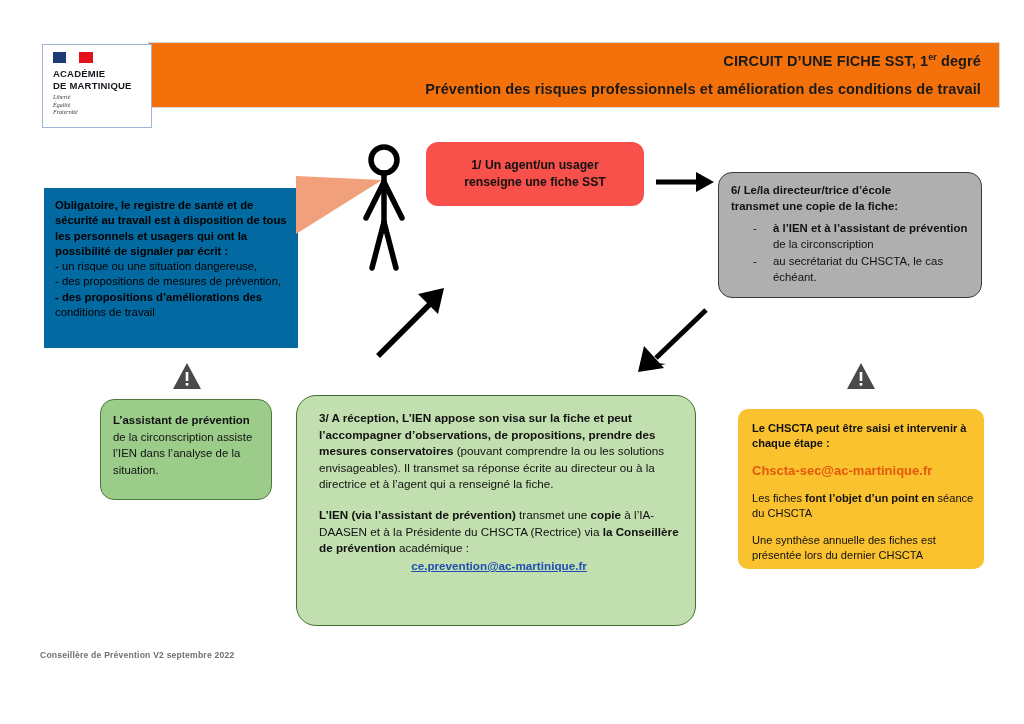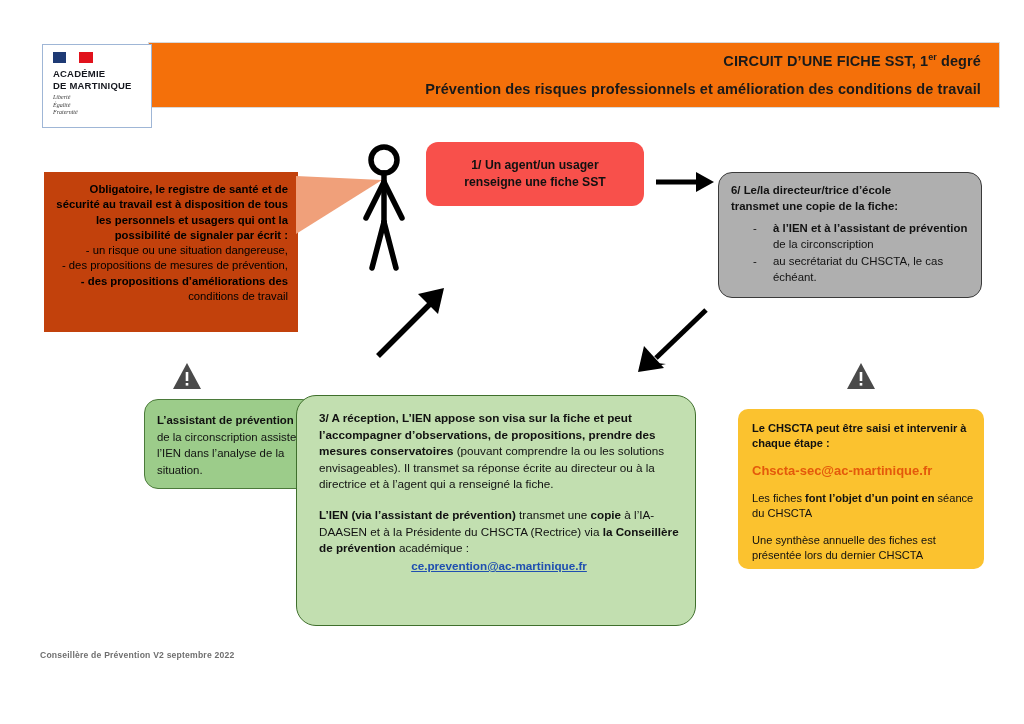--- a/index.html
+++ b/index.html
@@ -95,28 +95,27 @@
   
   .box {
     position: absolute;
     box-sizing: border-box;
   }
   b, .b { font-weight: bold; }
 
   
   #callout-register {
     left: 44px;
-    top: 172px;
+    top: 188px;
     width: 254px;
     min-height: 160px;
-    background: #c2410c;
+    background: #0369a1;
     padding: 10px 10px 12px 11px;
     font-size: 11.3px;
     line-height: 15.3px;
-    text-align: right;
   }
   #callout-tail {
     position: absolute;
     left: 296px;
     top: 176px;
     width: 86px;
     height: 62px;
   }
 
   
@@ -166,29 +165,28 @@
     position: absolute;
     left: 0;
     top: 0;
   }
 
   
   #box-assistant {
     left: 100px;
     top: 399px;
     width: 172px;
-    height: 90px;
+    height: 101px;
     background: #9CCC8A;
     border: 1.6px solid #4b7a3a;
     border-radius: 14px;
     padding: 12px 10px 8px 12px;
     font-size: 11.4px;
     line-height: 16.5px;
     color: #111;
-    margin-left: 44px;
   }
 
   
   #box-step3 {
     left: 296px;
     top: 395px;
     width: 400px;
     height: 231px;
     background: #C2DFB0;
     border: 1.6px solid #3f6f2c;

